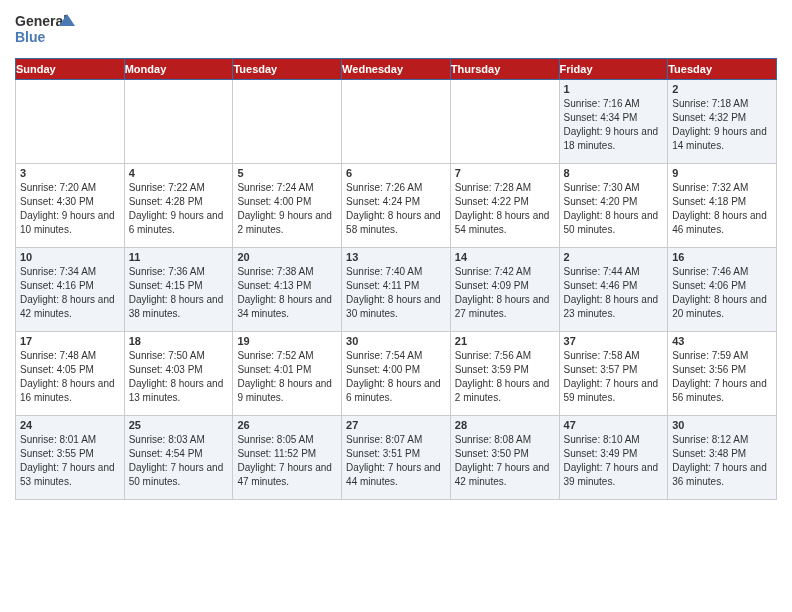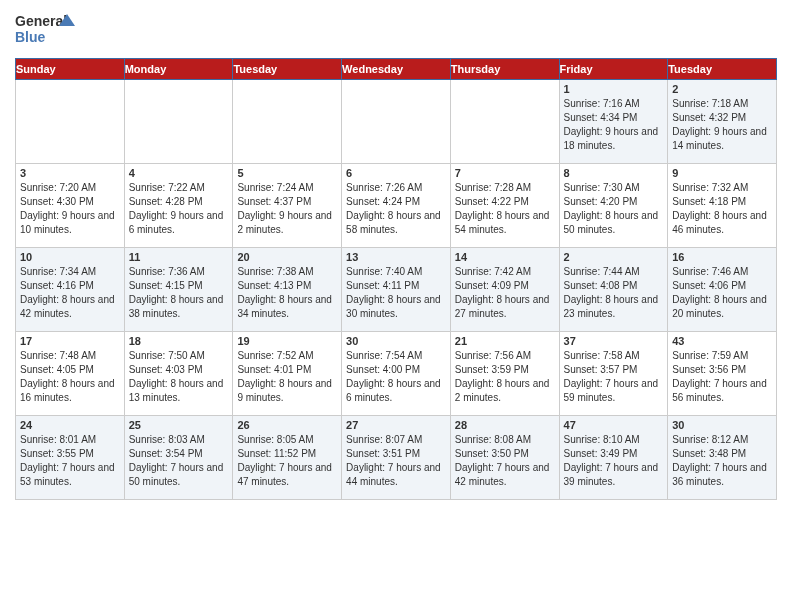--- a/index.html
+++ b/index.html
@@ -144,21 +144,21 @@
           <td>
             <span class="day-num">4</span>
             <div class="day-info">Sunrise: 7:22 AM
 Sunset: 4:28 PM
 Daylight: 9 hours
 and 6 minutes.</div>
           </td>
           <td>
             <span class="day-num">5</span>
             <div class="day-info">Sunrise: 7:24 AM
-Sunset: 4:37 PM
+Sunset: 4:00 PM
 Daylight: 9 hours
 and 2 minutes.</div>
           </td>
           <td>
             <span class="day-num">6</span>
             <div class="day-info">Sunrise: 7:26 AM
 Sunset: 4:24 PM
 Daylight: 8 hours
 and 58 minutes.</div>
           </td>
@@ -216,21 +216,21 @@
           <td>
             <span class="day-num">14</span>
             <div class="day-info">Sunrise: 7:42 AM
 Sunset: 4:09 PM
 Daylight: 8 hours
 and 27 minutes.</div>
           </td>
           <td>
             <span class="day-num">2</span>
             <div class="day-info">Sunrise: 7:44 AM
-Sunset: 4:08 PM
+Sunset: 4:46 PM
 Daylight: 8 hours
 and 23 minutes.</div>
           </td>
           <td>
             <span class="day-num">16</span>
             <div class="day-info">Sunrise: 7:46 AM
 Sunset: 4:06 PM
 Daylight: 8 hours
 and 20 minutes.</div>
           </td>
@@ -290,21 +290,21 @@
           <td>
             <span class="day-num">24</span>
             <div class="day-info">Sunrise: 8:01 AM
 Sunset: 3:55 PM
 Daylight: 7 hours
 and 53 minutes.</div>
           </td>
           <td>
             <span class="day-num">25</span>
             <div class="day-info">Sunrise: 8:03 AM
-Sunset: 3:54 PM
+Sunset: 4:54 PM
 Daylight: 7 hours
 and 50 minutes.</div>
           </td>
           <td>
             <span class="day-num">26</span>
             <div class="day-info">Sunrise: 8:05 AM
 Sunset: 11:52 PM
 Daylight: 7 hours
 and 47 minutes.</div>
           </td>

